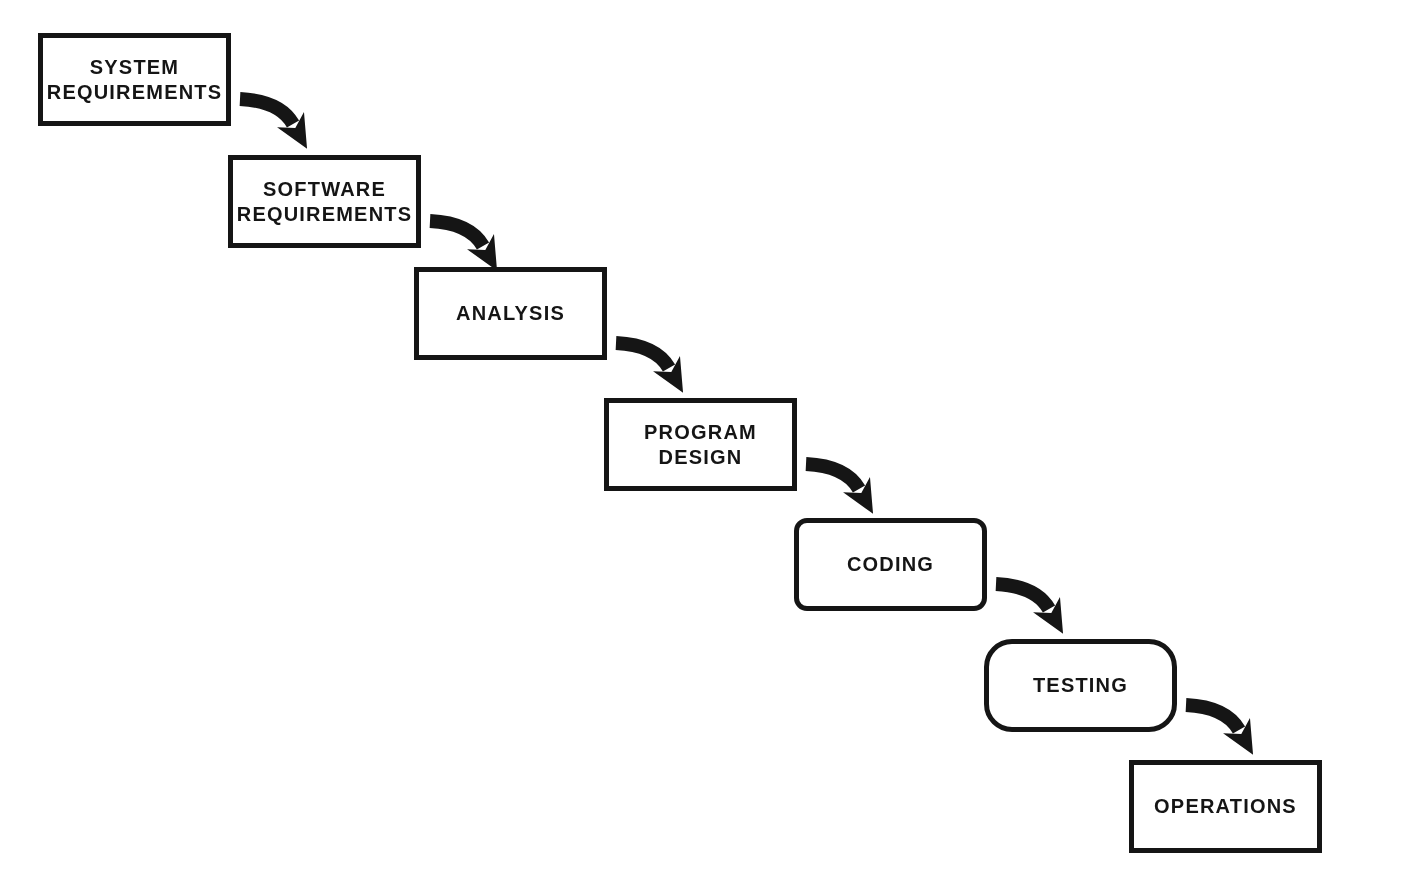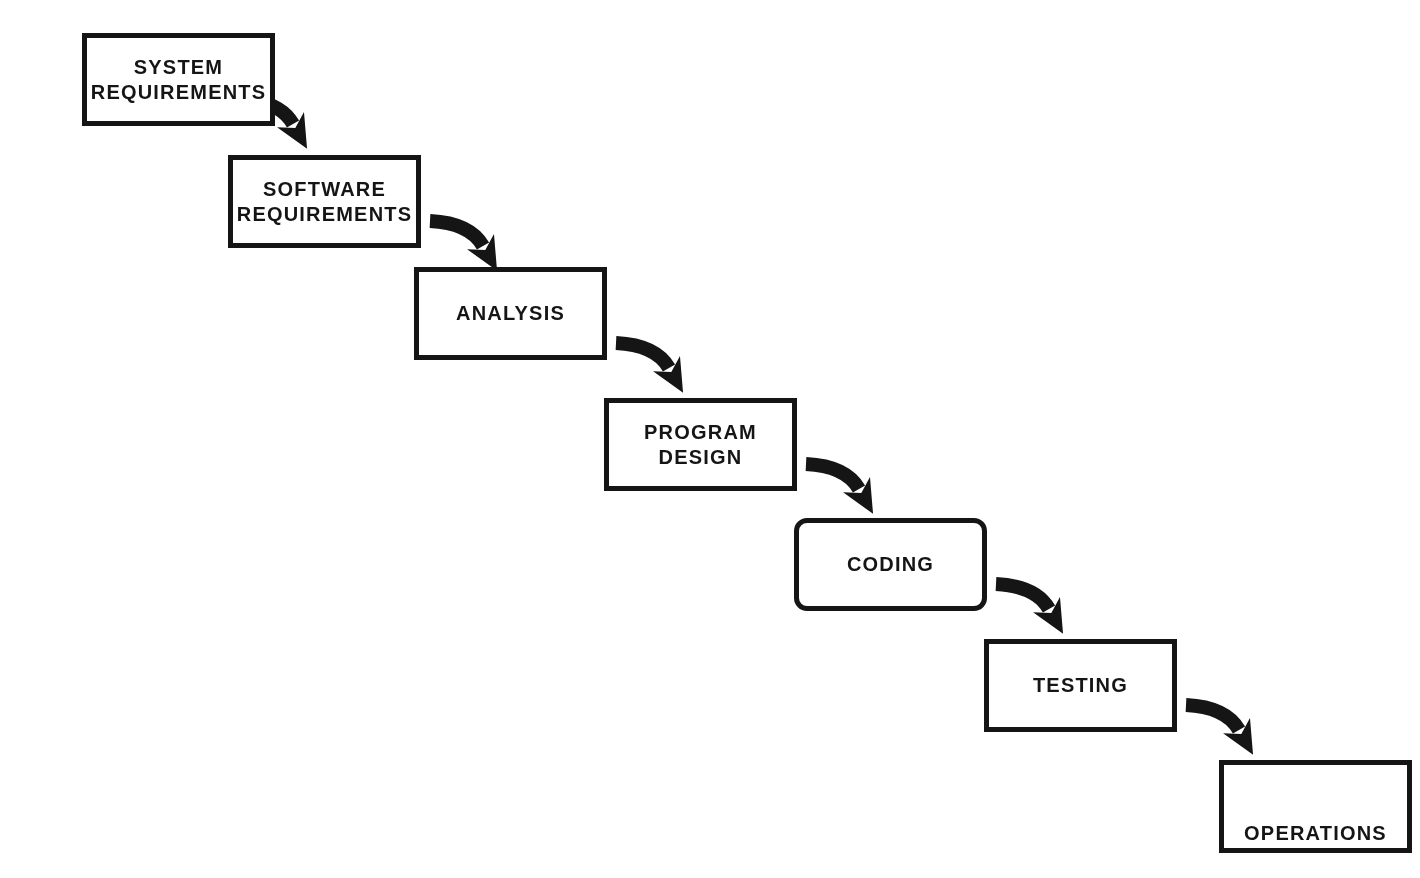--- a/index.html
+++ b/index.html
@@ -37,27 +37,27 @@
     text-align: center;
     padding: 2px 4px;
   }
   .step-label {
     font-weight: 700;
     font-size: 20px;
     line-height: 25px;
     letter-spacing: 1.2px;
     color: var(--ink);
   }
-  .pos-1 { left: 38px;   top: 33px; margin-left: 44px;  }
+  .pos-1 { left: 38px;   top: 33px;  }
   .pos-2 { left: 228px;  top: 155px; }
   .pos-3 { left: 414px;  top: 267px; }
   .pos-4 { left: 604px;  top: 398px; }
   .pos-5 { left: 794px;  top: 518px; border-radius: 13px; }
-  .pos-6 { left: 984px;  top: 639px; }
-  .pos-7 { left: 1219px; top: 760px; align-items: flex-end; }
+  .pos-6 { left: 984px;  top: 639px; border-radius: 28px; }
+  .pos-7 { left: 1129px; top: 760px; }
 </style>
 </head>
 <body>
 
 <div class="canvas">
 
   <svg class="arrow-layer" viewBox="0 0 1420 878" xmlns="http://www.w3.org/2000/svg">
     <defs>
       <marker id="arrowhead" viewBox="0 0 10 10" refX="1.5" refY="5" markerWidth="2.4" markerHeight="2.4" orient="auto">
         <path d="M 0 0.4 L 10 5 L 0 9.6 L 2.9 5 Z" fill="#151515"></path>

